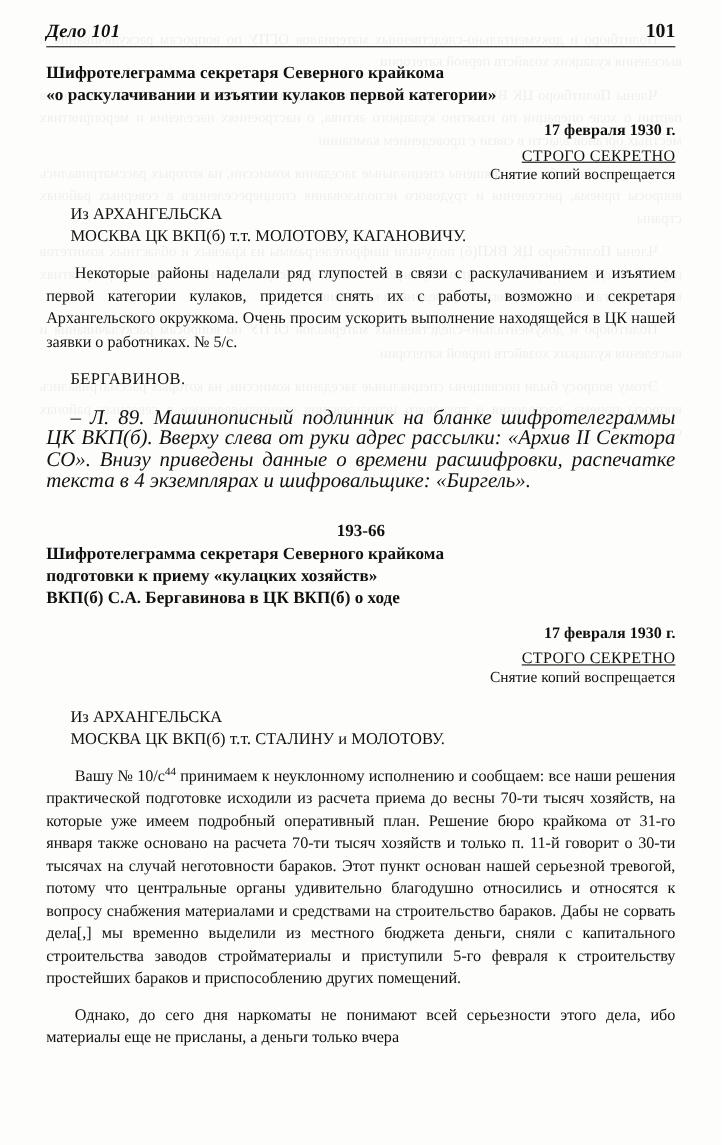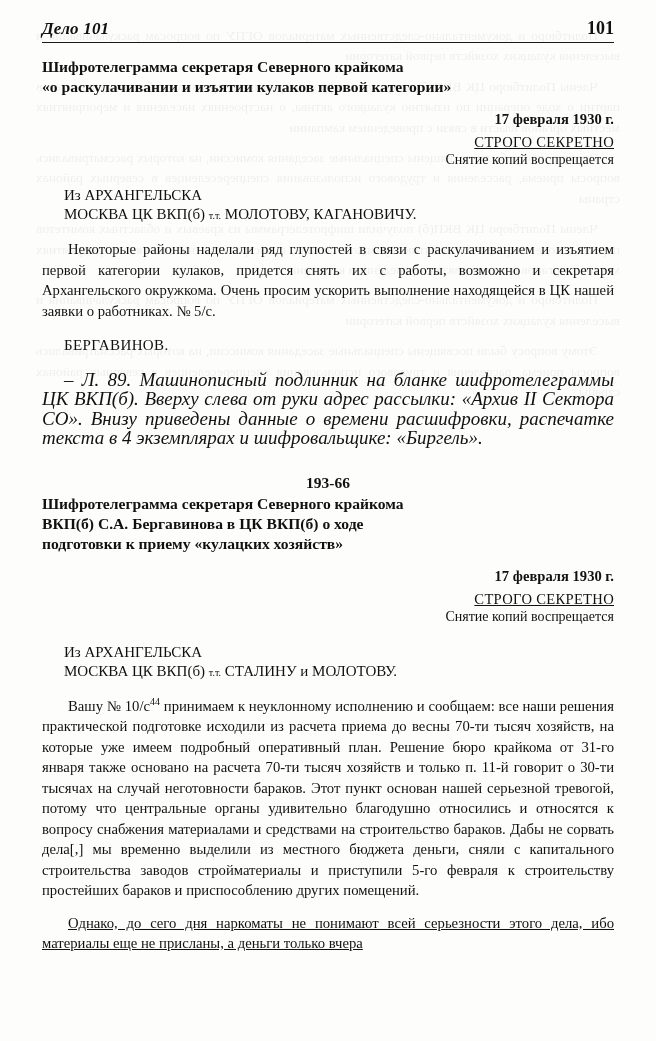--- a/index.html
+++ b/index.html
@@ -96,21 +96,21 @@
     font-size: 14px;
     margin-top: 1px;
   }
   .addressee {
     margin: 18px 0 0 0;
     font-size: 15px;
     line-height: 19px;
   }
   .addressee .l1 { display: block; padding-left: 22px; }
   .addressee .l2 { display: block; padding-left: 22px; }
-  .addressee .small { font-size: 10px; }
+  .addressee .small { font-size: 16px; }
 
   .body-par {
     margin: 14px 0 0 0;
     font-size: 14.7px;
     line-height: 20.5px;
     text-align: justify;
     text-indent: 26px;
     hyphens: manual;
   }
   .signature {
@@ -128,21 +128,20 @@
     text-align: justify;
     text-indent: 22px;
   }
   .sep { height: 22px; }
   .tail {
     font-size: 14.7px;
     line-height: 20.5px;
     text-align: justify;
     text-indent: 26px;
     margin: 12px 0 0 0;
-    text-decoration: underline;
   }
   sup { font-size: 10px; vertical-align: super; line-height: 0; }
 </style>
 </head>
 <body>
 
 <div class="page">
 
   <div class="ghost">
     <p>Политбюро и документально-следственных материалов ОГПУ по вопросам раскулачивания и выселения кулацких хозяйств первой категории</p>
@@ -178,22 +177,22 @@
       <div class="signature">БЕРГАВИНОВ.</div>
       <p class="note">– Л. 89. Машинописный подлинник на бланке шифротелеграммы ЦК ВКП(б). Вверху слева от руки адрес рассылки: «Архив II Сектора СО». Внизу приведены данные о времени расшифровки, распечатке текста в 4 экземплярах и шифровальщике: «Биргель».</p>
     </div>
 
     <div class="sep"></div>
 
     <div>
       <div class="doc-number">193-66</div>
       <div class="doc-title">
         <span class="line">Шифротелеграмма секретаря Северного крайкома</span>
+        <span class="line">подготовки к приему «кулацких хозяйств»</span>
         <span class="line">ВКП(б) С.А. Бергавинова в ЦК ВКП(б) о ходе</span>
-        <span class="line">подготовки к приему «кулацких хозяйств»</span>
       </div>
       <div class="doc-date">17 февраля 1930 г.</div>
       <div class="secret">
         <span class="stamp">СТРОГО СЕКРЕТНО</span>
         <span class="sub">Снятие копий воспрещается</span>
       </div>
       <div class="addressee">
         <span class="l1">Из АРХАНГЕЛЬСКА</span>
         <span class="l2"><span>МОСКВА ЦК ВКП(б) </span><span class="small">т.т.</span><span> СТАЛИНУ и МОЛОТОВУ.</span></span>
       </div>

